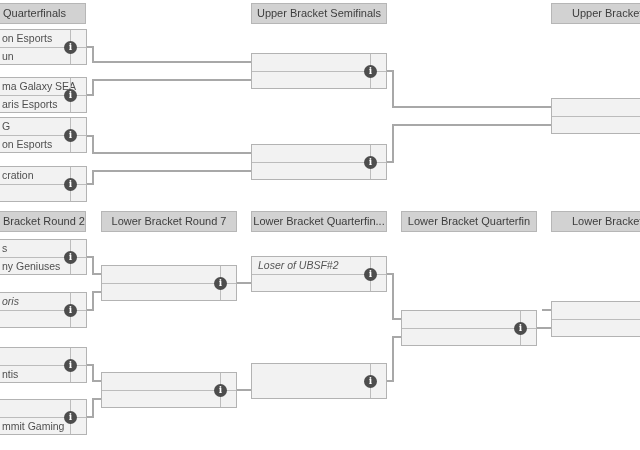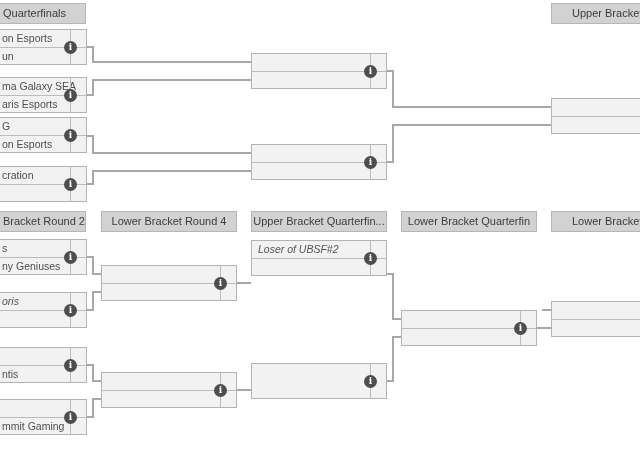--- a/index.html
+++ b/index.html
@@ -84,24 +84,25 @@
   <div class="hl" style="left:387px;top:273px;width:6px;"></div>
   <div class="vl" style="left:392px;top:273px;height:47px;"></div>
   <div class="hl" style="left:392px;top:318px;width:9px;"></div>
   <div class="hl" style="left:387px;top:380px;width:6px;"></div>
   <div class="vl" style="left:392px;top:336px;height:46px;"></div>
   <div class="hl" style="left:392px;top:336px;width:9px;"></div>
   <div class="hl" style="left:537px;top:327px;width:14px;"></div>
   <div class="hl" style="left:542px;top:309px;width:9px;"></div>
 
   <div class="bheader c1h cutL" style="top:3px">Quarterfinals</div>
+  <div class="bheader" style="left:251px;top:3px">Upper Bracket Semifinals</div>
   <div class="bheader cutR" style="left:551px;top:3px">Upper Bracket</div>
   <div class="bheader c1h cutL" style="top:211px">Bracket Round 2</div>
-  <div class="bheader" style="left:101px;top:211px">Lower Bracket Round 4</div>
-  <div class="bheader" style="left:251px;top:211px">Upper Bracket Quarterfin...</div>
+  <div class="bheader" style="left:101px;top:211px">Lower Bracket Round 7</div>
+  <div class="bheader" style="left:251px;top:211px">Lower Bracket Quarterfin...</div>
   <div class="bheader" style="left:401px;top:211px">Lower Bracket Quarterfin</div>
   <div class="bheader cutR" style="left:551px;top:211px">Lower Bracket</div>
 
   <div class="match c1" style="top:29px">
     <div class="slot top">
         <span class="tname">on Esports</span>
       </div>
     <div class="slot">
         <span class="tname">un</span>
       </div>
@@ -221,21 +222,21 @@
   <div class="match c2" style="top:372px">
     <div class="slot top">
         <span class="tname"></span>
       </div>
     <div class="slot">
         <span class="tname"></span>
       </div>
     <span class="scorediv"></span>
     <span class="info-icon"></span>
   </div>
-  <div class="match c3" style="top:240px">
+  <div class="match c3" style="top:256px">
     <div class="slot top ital">
         <span class="tname">Loser of UBSF#2</span>
       </div>
     <div class="slot">
         <span class="tname"></span>
       </div>
     <span class="scorediv"></span>
     <span class="info-icon"></span>
   </div>
   <div class="match c3" style="top:363px">

